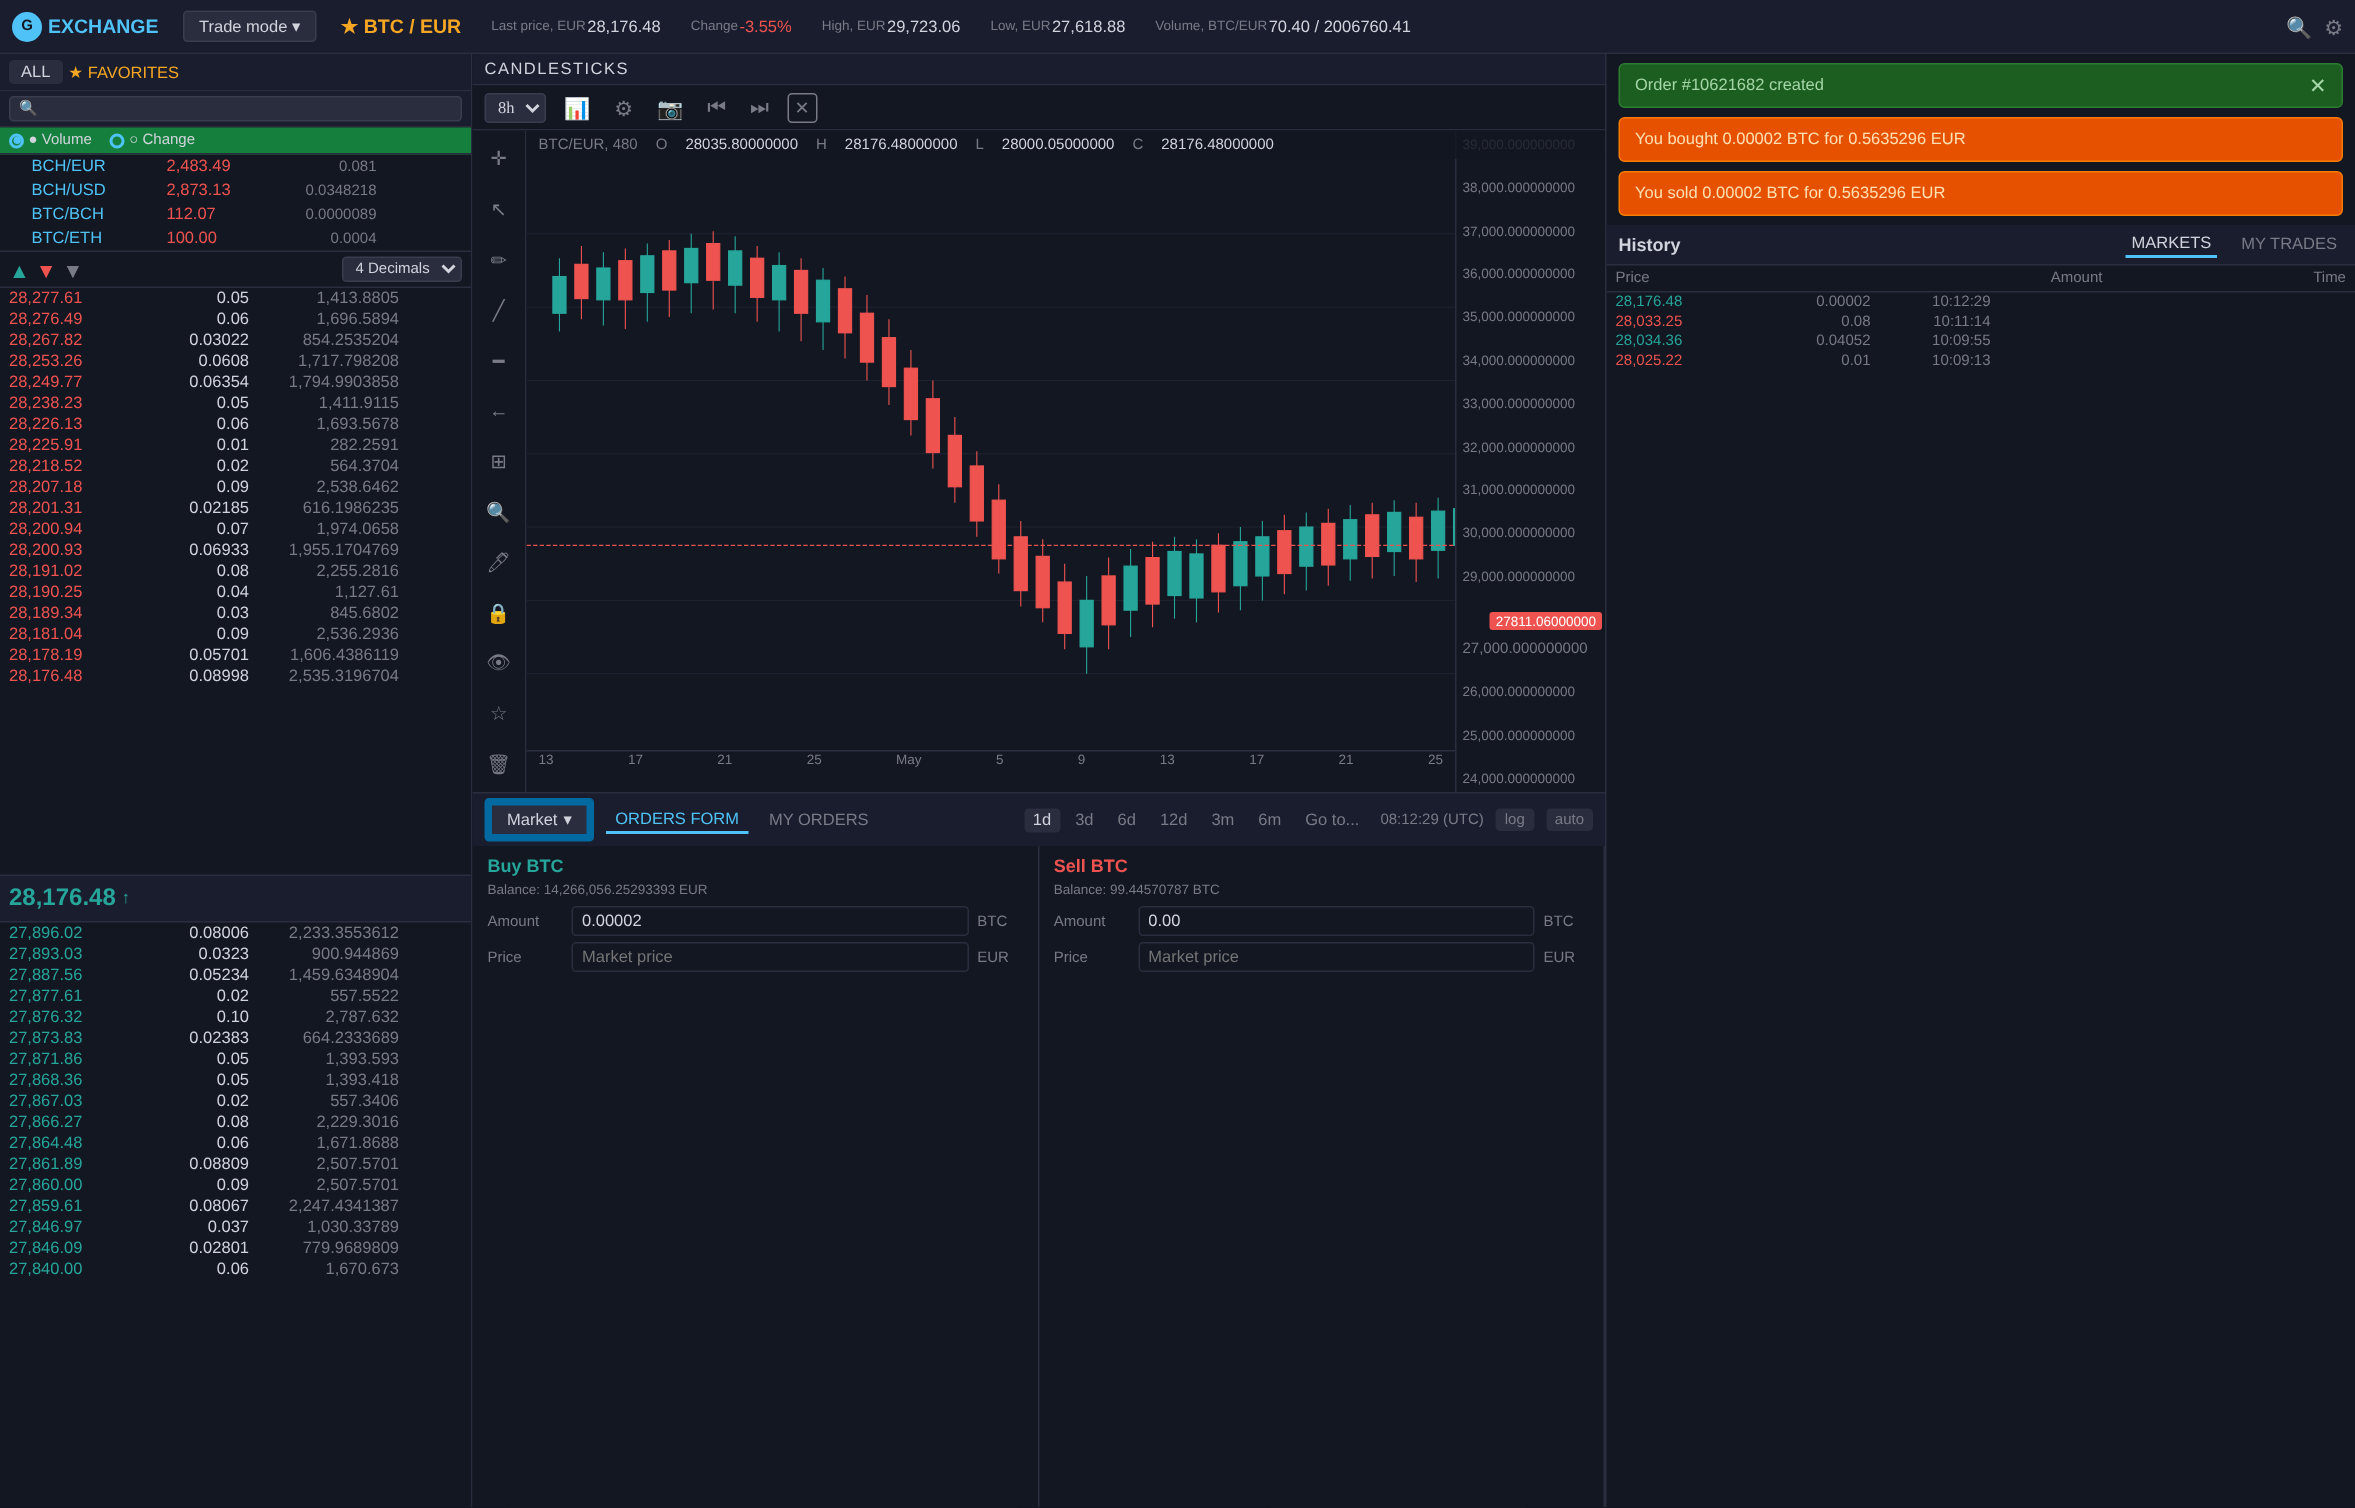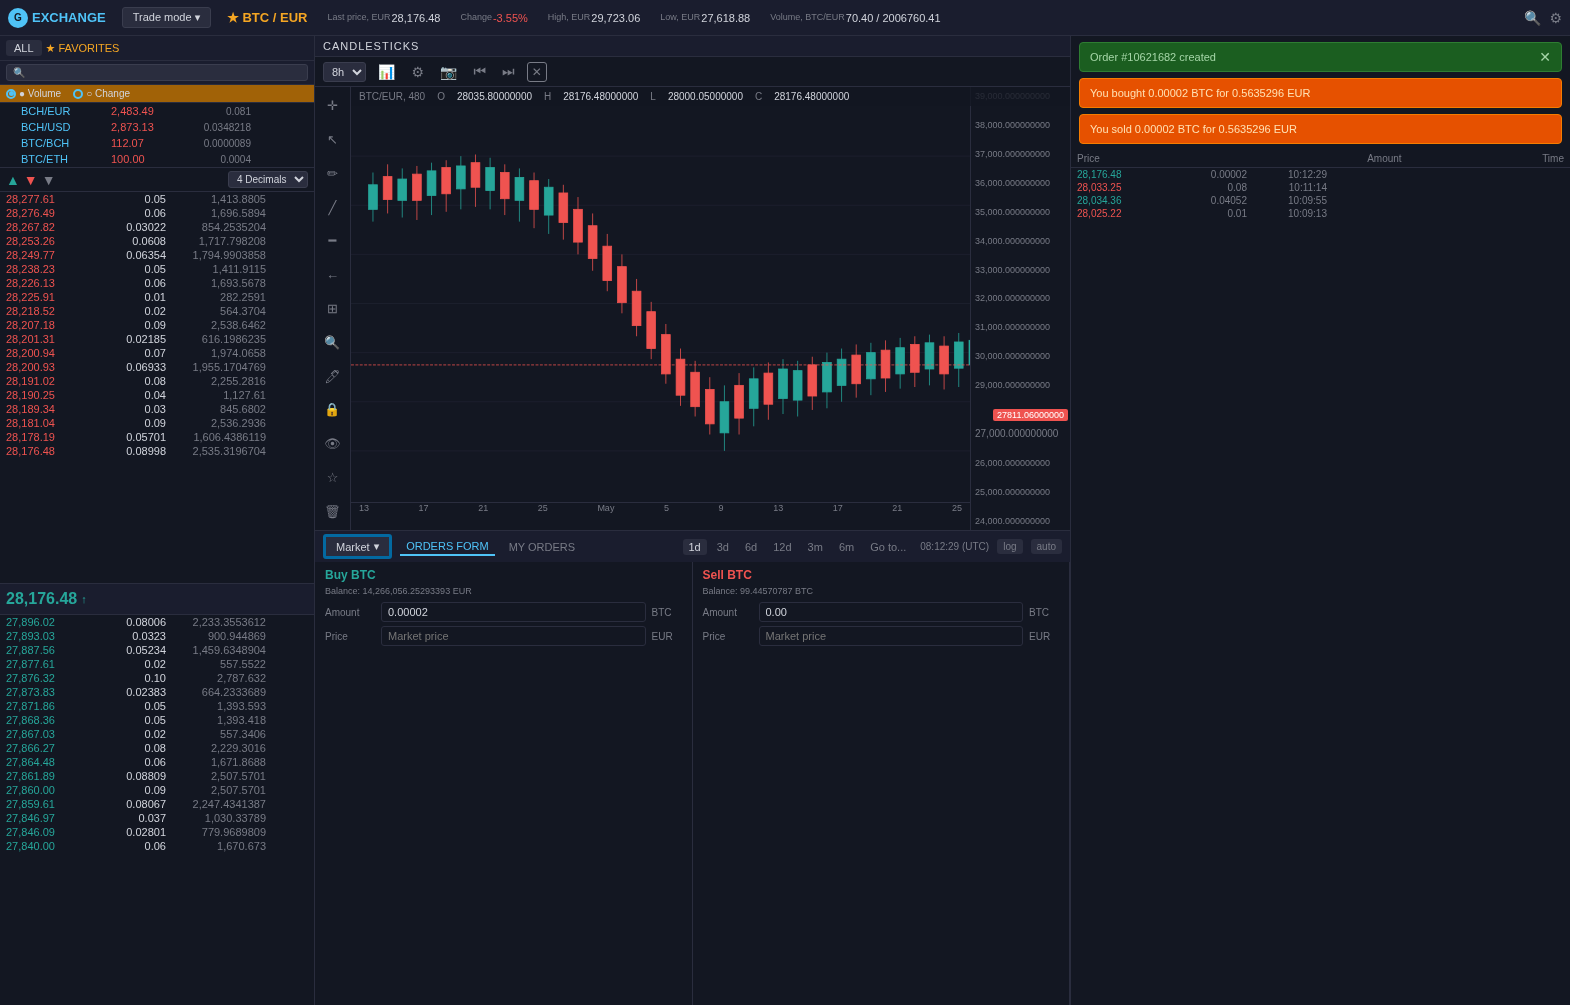--- a/index.html
+++ b/index.html
@@ -139,21 +139,21 @@
       border: 1px solid #3a3d4e;
       color: #d1d4dc;
       padding: 2px 6px;
       border-radius: 3px;
       font-size: 10px;
     }
     .volume-change-row {
       display: flex;
       gap: 12px;
       padding: 3px 6px;
-      background: #a16207;
+      background: #15803d;
       border-bottom: 1px solid #2a2d3e;
       align-items: center;
     }
     .radio-opt {
       display: flex;
       align-items: center;
       gap: 3px;
       font-size: 10px;
       color: #d1d4dc;
     }
@@ -543,21 +543,21 @@
       padding: 3px 6px;
       font-size: 10px;
       color: #787b86;
       border-bottom: 1px solid #2a2d3e;
     }
     .hch { flex: 1; }
 
     
     .market-dropdown {
       background: #2a2d3e;
-      border: 3px solid #0369a1;
+      border: 5px solid #0369a1;
       color: #d1d4dc;
       padding: 3px 10px;
       border-radius: 3px;
       cursor: pointer;
       font-size: 11px;
       display: flex;
       align-items: center;
       gap: 4px;
     }
 
@@ -577,20 +577,21 @@
       align-items: center;
       gap: 4px;
     }
     .timeframe-select {
       background: #2a2d3e;
       border: 1px solid #3a3d4e;
       color: #d1d4dc;
       padding: 2px 4px;
       border-radius: 3px;
       font-size: 11px;
+      font-family: Liberation Serif, serif;
     }
     .chart-tool-icon {
       background: none;
       border: none;
       color: #787b86;
       cursor: pointer;
       font-size: 14px;
       padding: 2px 4px;
     }
     .close-btn {
@@ -1180,20 +1181,25 @@
       </div>
       <div class="notification-amber">
         <span>You bought 0.00002 BTC for 0.5635296 EUR</span>
       </div>
       <div class="notification-amber">
         <span>You sold 0.00002 BTC for 0.5635296 EUR</span>
       </div>
     </div>
 
     <div class="right-book">
+      <div class="history-tabs">
+        <span style="color:#d1d4dc;font-size:12px;font-weight:bold;">History</span>
+        <button class="htab active" style="margin-left:auto;">MARKETS</button>
+        <button class="htab">MY TRADES</button>
+      </div>
 
       <div class="history-col-header">
         <span class="hch">Price</span>
         <span class="hch" style="text-align:right;">Amount</span>
         <span class="hch" style="text-align:right;">Time</span>
       </div>
 
       <div class="right-book-rows" id="history-rows">
           <div class="rb-row">
       <span class="rb-price green">28,176.48</span>

